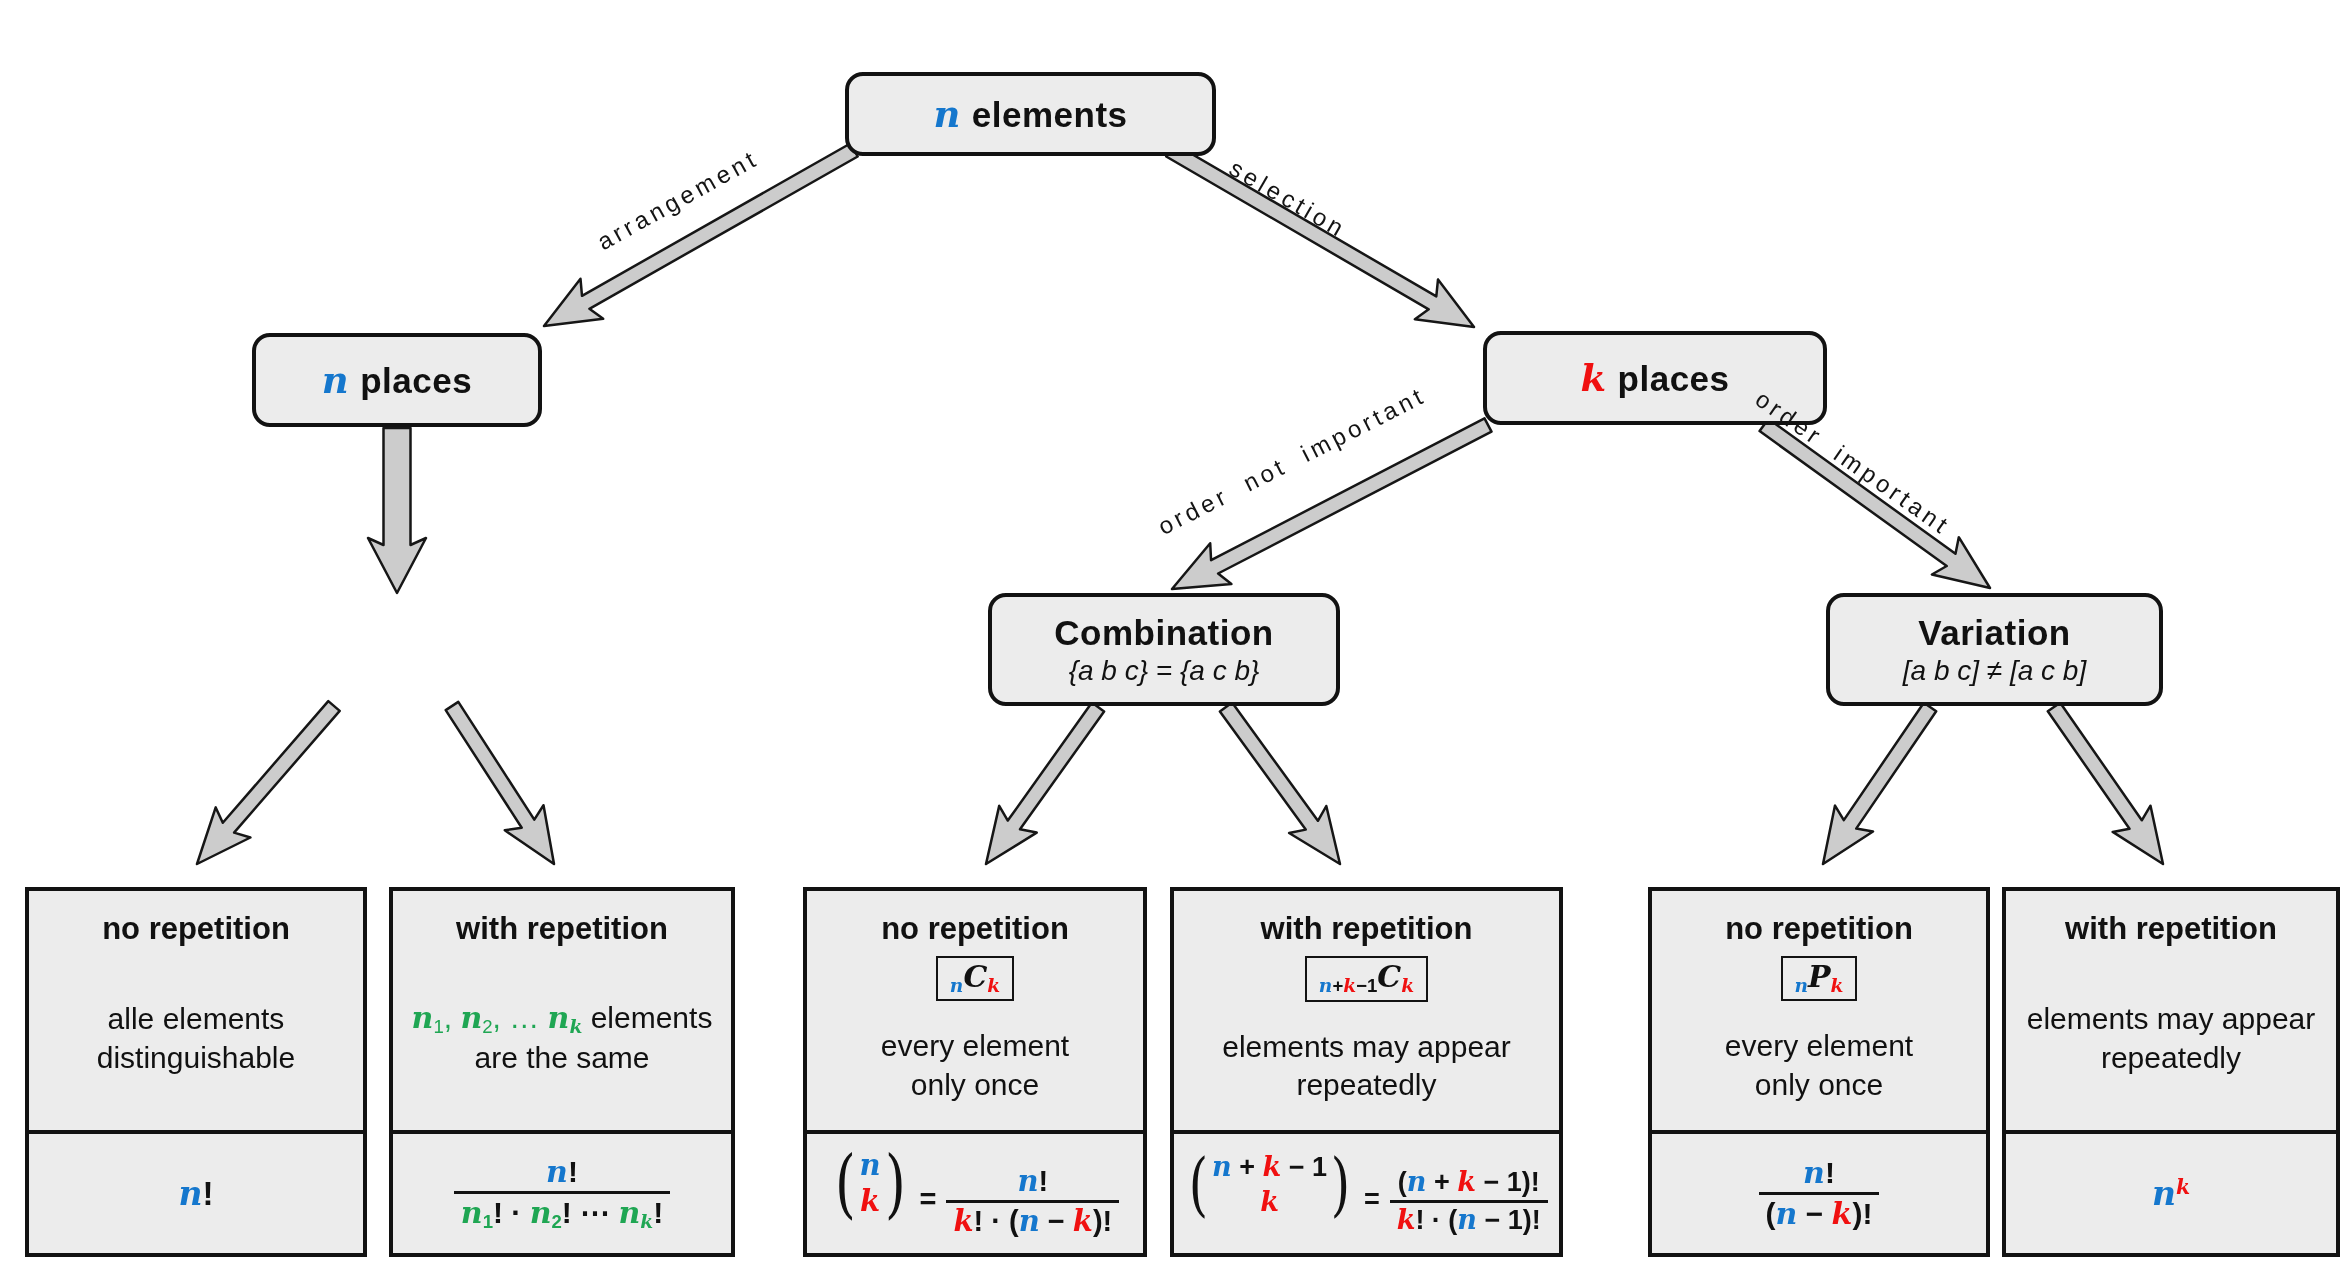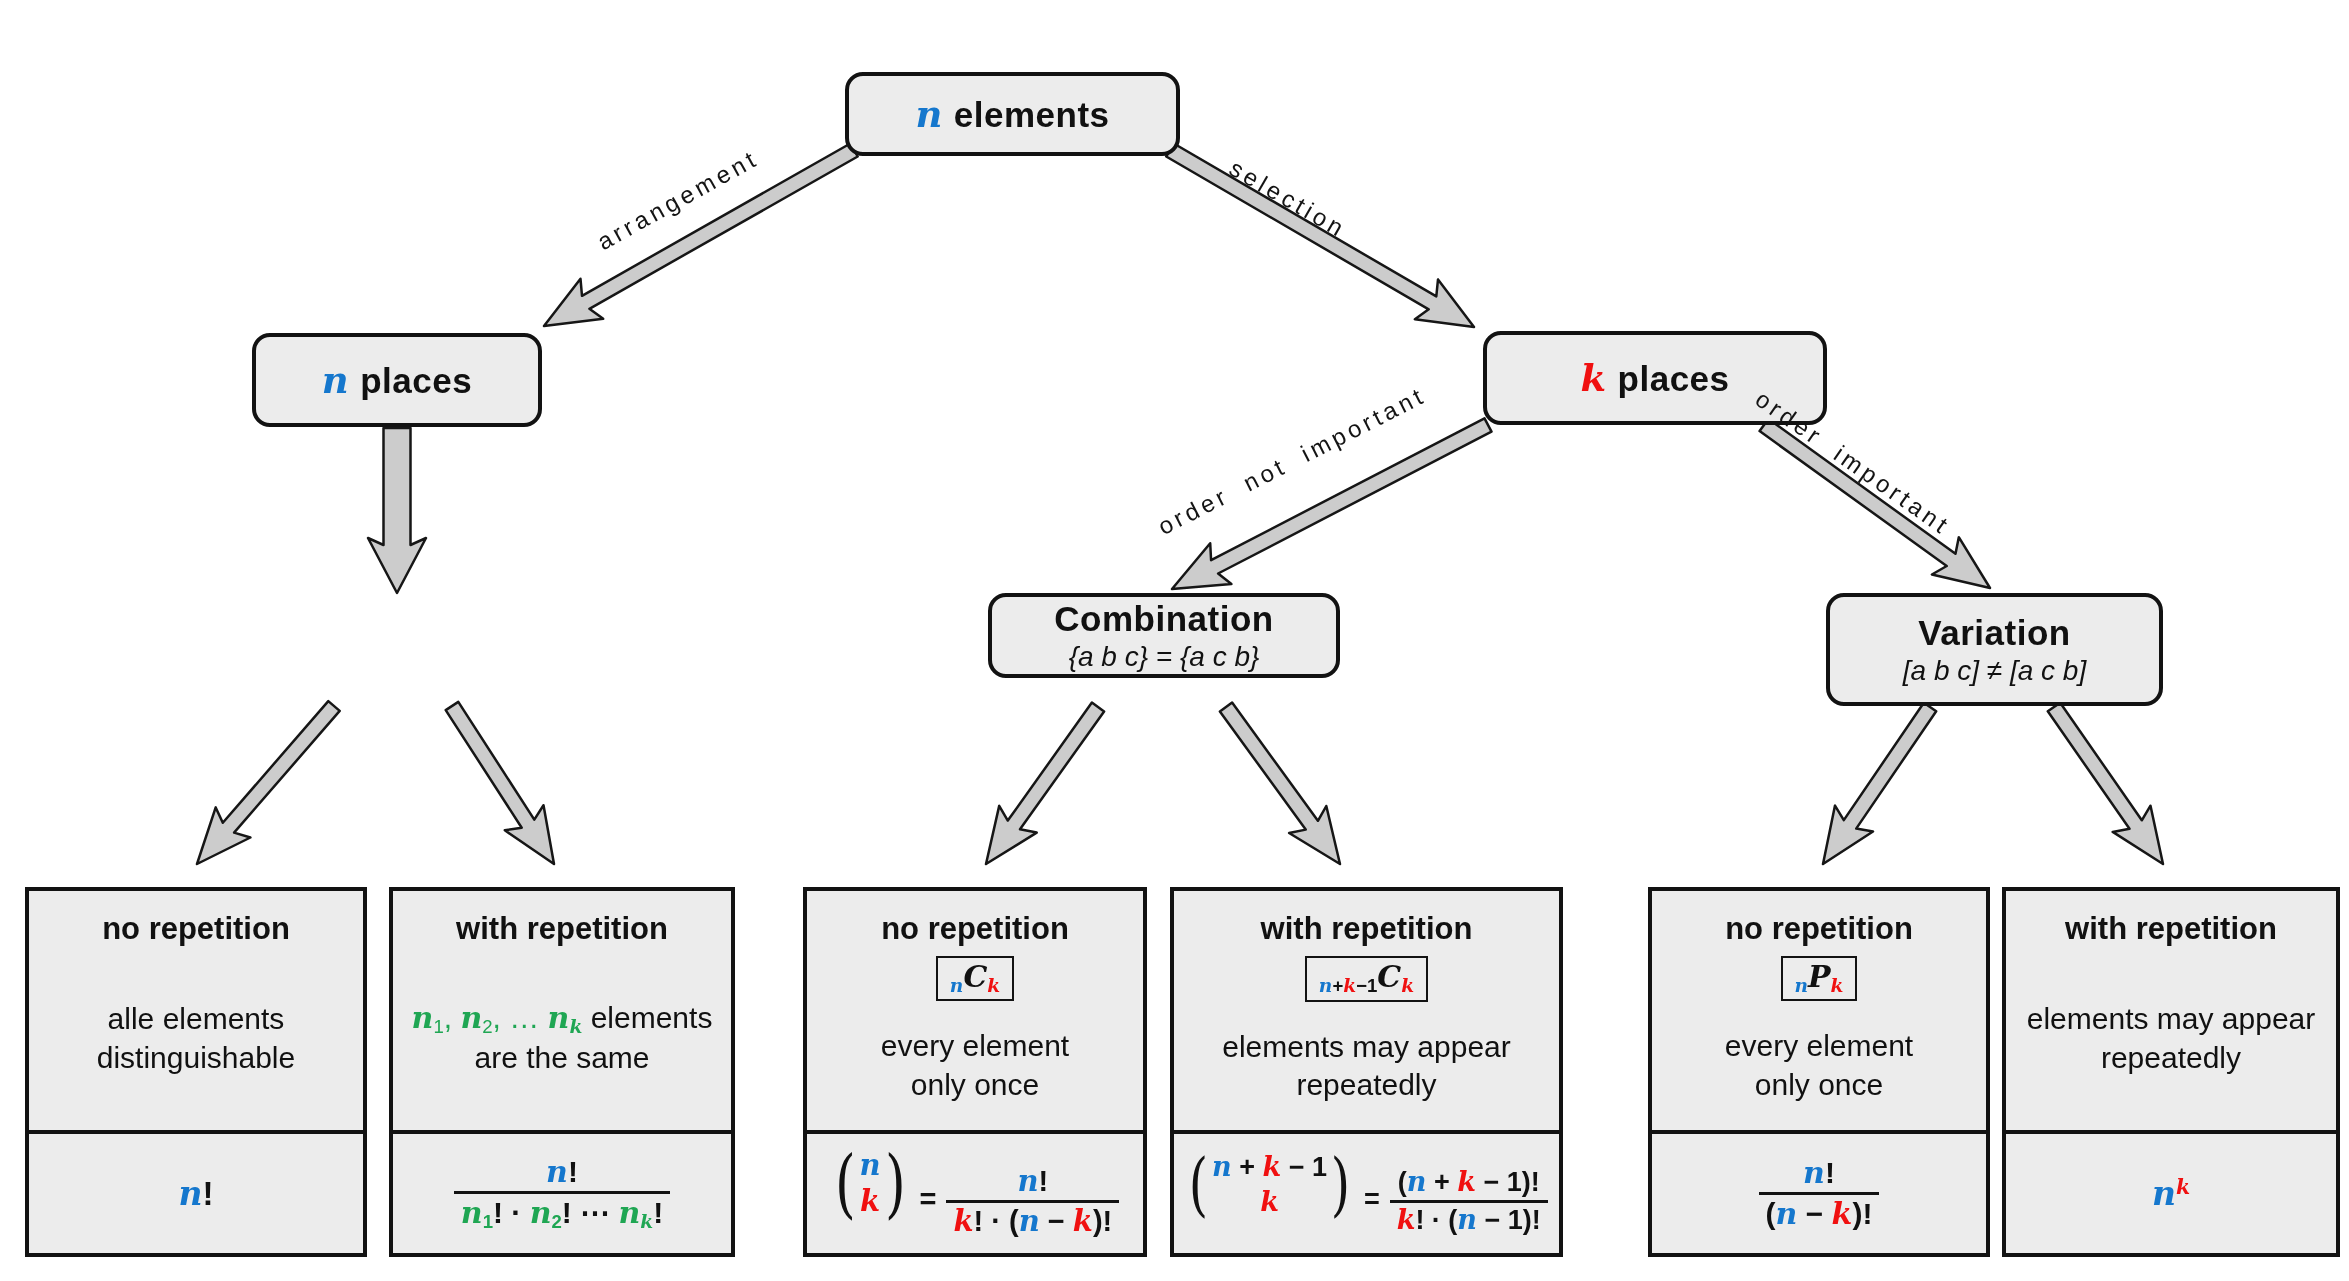--- a/index.html
+++ b/index.html
@@ -87,34 +87,34 @@
       <polygon points="1484.5,418.3 1211.1,560.2 1210.2,543.3 1172.0,589.0 1231.4,584.1 1218.1,573.5 1491.5,431.7"></polygon>
       <polygon points="1759.6,431.1 1946.7,566.0 1931.9,574.5 1990.0,588.0 1958.8,537.2 1955.5,553.8 1768.4,418.9"></polygon>
       <polygon points="328.3,701.1 222.8,822.8 215.7,807.4 197.0,864.0 250.4,837.5 234.1,832.6 339.7,710.9"></polygon>
       <polygon points="445.7,710.1 521.7,827.7 504.8,830.3 554.0,864.0 543.5,805.3 534.3,819.6 458.3,701.9"></polygon>
       <polygon points="1091.9,702.6 1007.8,820.6 999.2,805.9 986.0,864.0 1036.7,832.6 1020.0,829.3 1104.1,711.4"></polygon>
       <polygon points="1219.9,711.4 1305.7,829.6 1289.1,833.0 1340.0,864.0 1326.3,806.0 1317.9,820.8 1232.1,702.6"></polygon>
       <polygon points="1923.8,702.8 1843.8,820.1 1835.0,805.6 1823.0,864.0 1873.0,831.5 1856.2,828.6 1936.2,711.2"></polygon>
       <polygon points="2047.8,711.3 2129.5,828.8 2112.7,831.9 2163.0,864.0 2150.5,805.7 2141.8,820.3 2060.2,702.7"></polygon>
     </svg>
 
-  <div class="node" style="left:845px;top:72px;width:335px;height:84px">
+  <div class="node" style="left:845px;top:72px;width:371px;height:84px">
     <div class="ttl"><span class="mvar c-blue">n</span><span>elements</span></div>
   </div>
 
   <div class="node" style="left:252px;top:333px;width:290px;height:94px">
     <div class="ttl"><span class="mvar c-blue">n</span><span>places</span></div>
   </div>
 
   <div class="node" style="left:1483px;top:331px;width:344px;height:94px">
     <div class="ttl"><span class="mvar c-red">k</span><span>places</span></div>
   </div>
 
 
-  <div class="node" style="left:988px;top:593px;width:352px;height:85px">
+  <div class="node" style="left:988px;top:593px;width:352px;height:113px">
     <div class="ttl">Combination</div>
     <div class="subtt">{a b c} = {a c b}</div>
   </div>
 
   <div class="node" style="left:1826px;top:593px;width:337px;height:113px">
     <div class="ttl">Variation</div>
     <div class="subtt">[a b c] ≠ [a c b]</div>
   </div>
 
   <div class="edge-label" style="left:678px;top:200px;transform:translate(-50%,-50%) rotate(-29deg)">arrangement</div>

